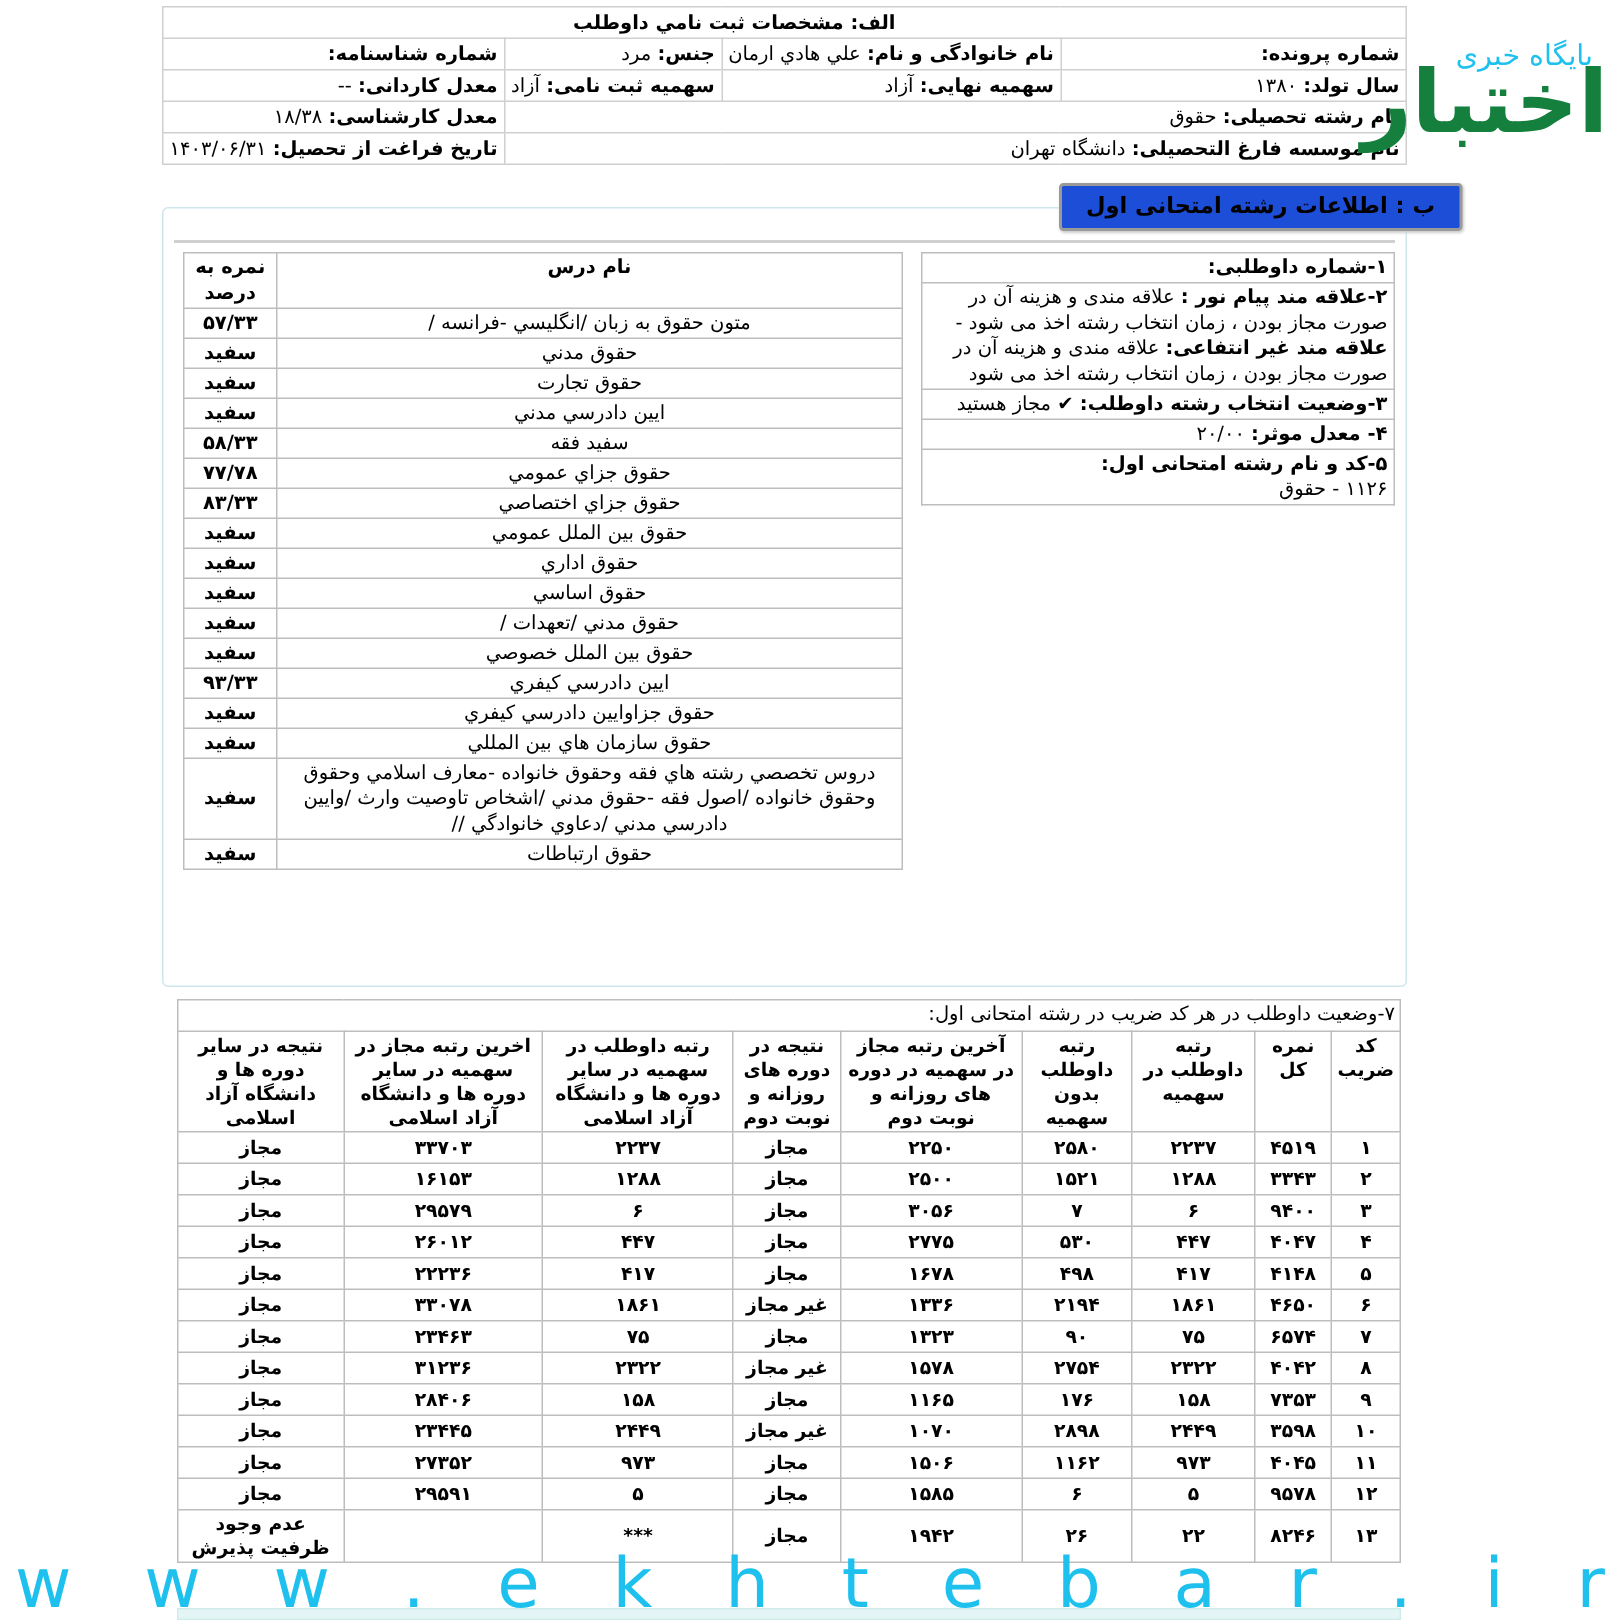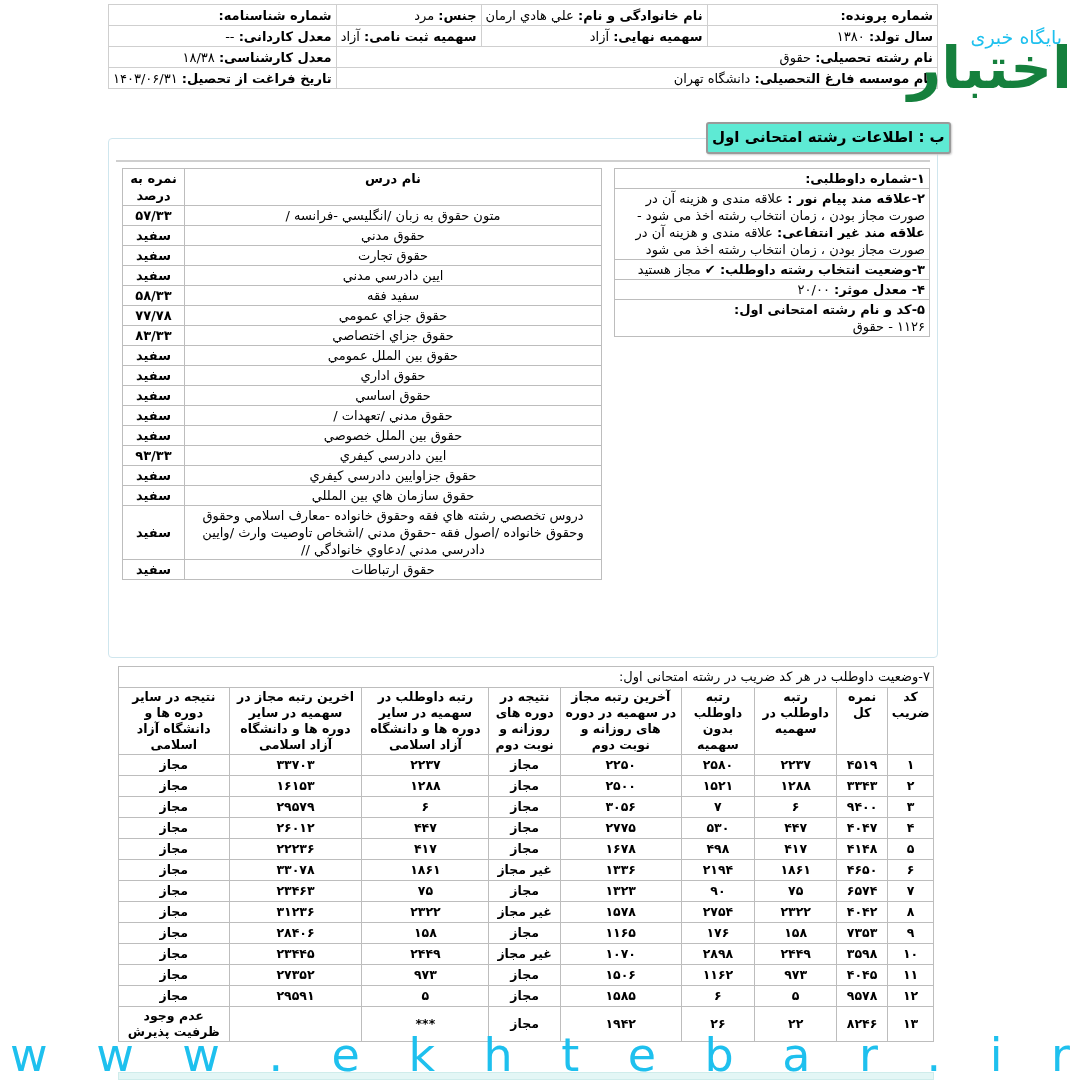--- a/index.html
+++ b/index.html
@@ -6,21 +6,21 @@
     html, body { width: 1080px; height: 1080px; background: #ffffff; overflow: hidden; }
     body { font-family: "DejaVu Sans", sans-serif; color: #000; position: relative; direction: rtl; }
 
     
     .sec-a { position: absolute; left: 108px; top: 4px; width: 830px; border-collapse: collapse; font-size: 13px; }
     .sec-a td { border: 1px solid #cfcfcf; padding: 1px 4px; height: 21px; text-align: right; white-space: nowrap; }
     .sec-a .title-cell { font-weight: bold; text-align: right; padding-right: 340px; }
     .sec-a b { font-weight: bold; }
 
     
-    .sec-b-title { position: absolute; left: 706px; top: 122px; height: 32px; padding: 4px 4px; border: 2px solid #9a9a9a; border-radius: 3px; background: #5eead4; font-size: 15px; font-weight: bold; box-shadow: 1px 1px 2px #ccc; z-index: 3; }
+    .sec-b-title { position: absolute; left: 706px; top: 122px; height: 32px; padding: 4px 16px; border: 2px solid #9a9a9a; border-radius: 3px; background: #1d4ed8; font-size: 15px; font-weight: bold; box-shadow: 1px 1px 2px #ccc; z-index: 3; }
     .panel { position: absolute; left: 108px; top: 138px; width: 830px; height: 520px; border: 1px solid #cfe6ee; border-radius: 4px; }
     .panel-rule { position: absolute; left: 116px; top: 160px; width: 814px; height: 2px; background: #cfcfcf; }
 
     
     .info-box { position: absolute; left: 614px; top: 168px; width: 316px; border-collapse: collapse; font-size: 13px; }
     .info-box td { border: 1px solid #bdbdbd; padding: 1px 4px; text-align: right; line-height: 17px; }
     .info-box b { font-weight: bold; }
 
     
     .grades { position: absolute; left: 122px; top: 168px; width: 480px; border-collapse: collapse; font-size: 13px; }
@@ -43,20 +43,23 @@
     .wm-logo .small { position: absolute; right: 12px; top: 6px; color: #1ec0ee; font-size: 19px; font-family: "DejaVu Sans", sans-serif; margin-top: 14px; }
     .wm-logo .big { position: absolute; right: 2px; top: 30px; color: #15803d; font-size: 58px; font-weight: bold; font-family: "DejaVu Sans", sans-serif; line-height: 64px; }
     .wm-url { position: absolute; left: 0; top: 1030px; width: 1080px; height: 50px; display: flex; justify-content: space-between; padding: 0 10px; direction: ltr; z-index: 5; }
     .wm-url span { color: #1ec0ee; font-size: 46px; font-family: "DejaVu Sans", sans-serif; line-height: 50px; }
   </style>
 </head>
 <body>
 
 <table class="sec-a">
   <tbody>
+      <tr>
+    <td colspan="4" class="title-cell">الف: مشخصات ثبت نامي داوطلب</td>
+  </tr>
   <tr>
     <td style="width:245px"><b>شماره پرونده:</b> <span></span></td>
     <td style="width:225px"><b>نام خانوادگی و نام:</b> <span>علي هادي ارمان</span></td>
     <td style="width:105px"><b>جنس:</b> <span>مرد</span></td>
     <td><b>شماره شناسنامه:</b> <span></span></td>
   </tr>
   <tr>
     <td><b>سال تولد:</b> <span>۱۳۸۰</span></td>
     <td><b>سهمیه نهایی:</b> <span>آزاد</span></td>
     <td><b>سهمیه ثبت نامی:</b> <span>آزاد</span></td>

